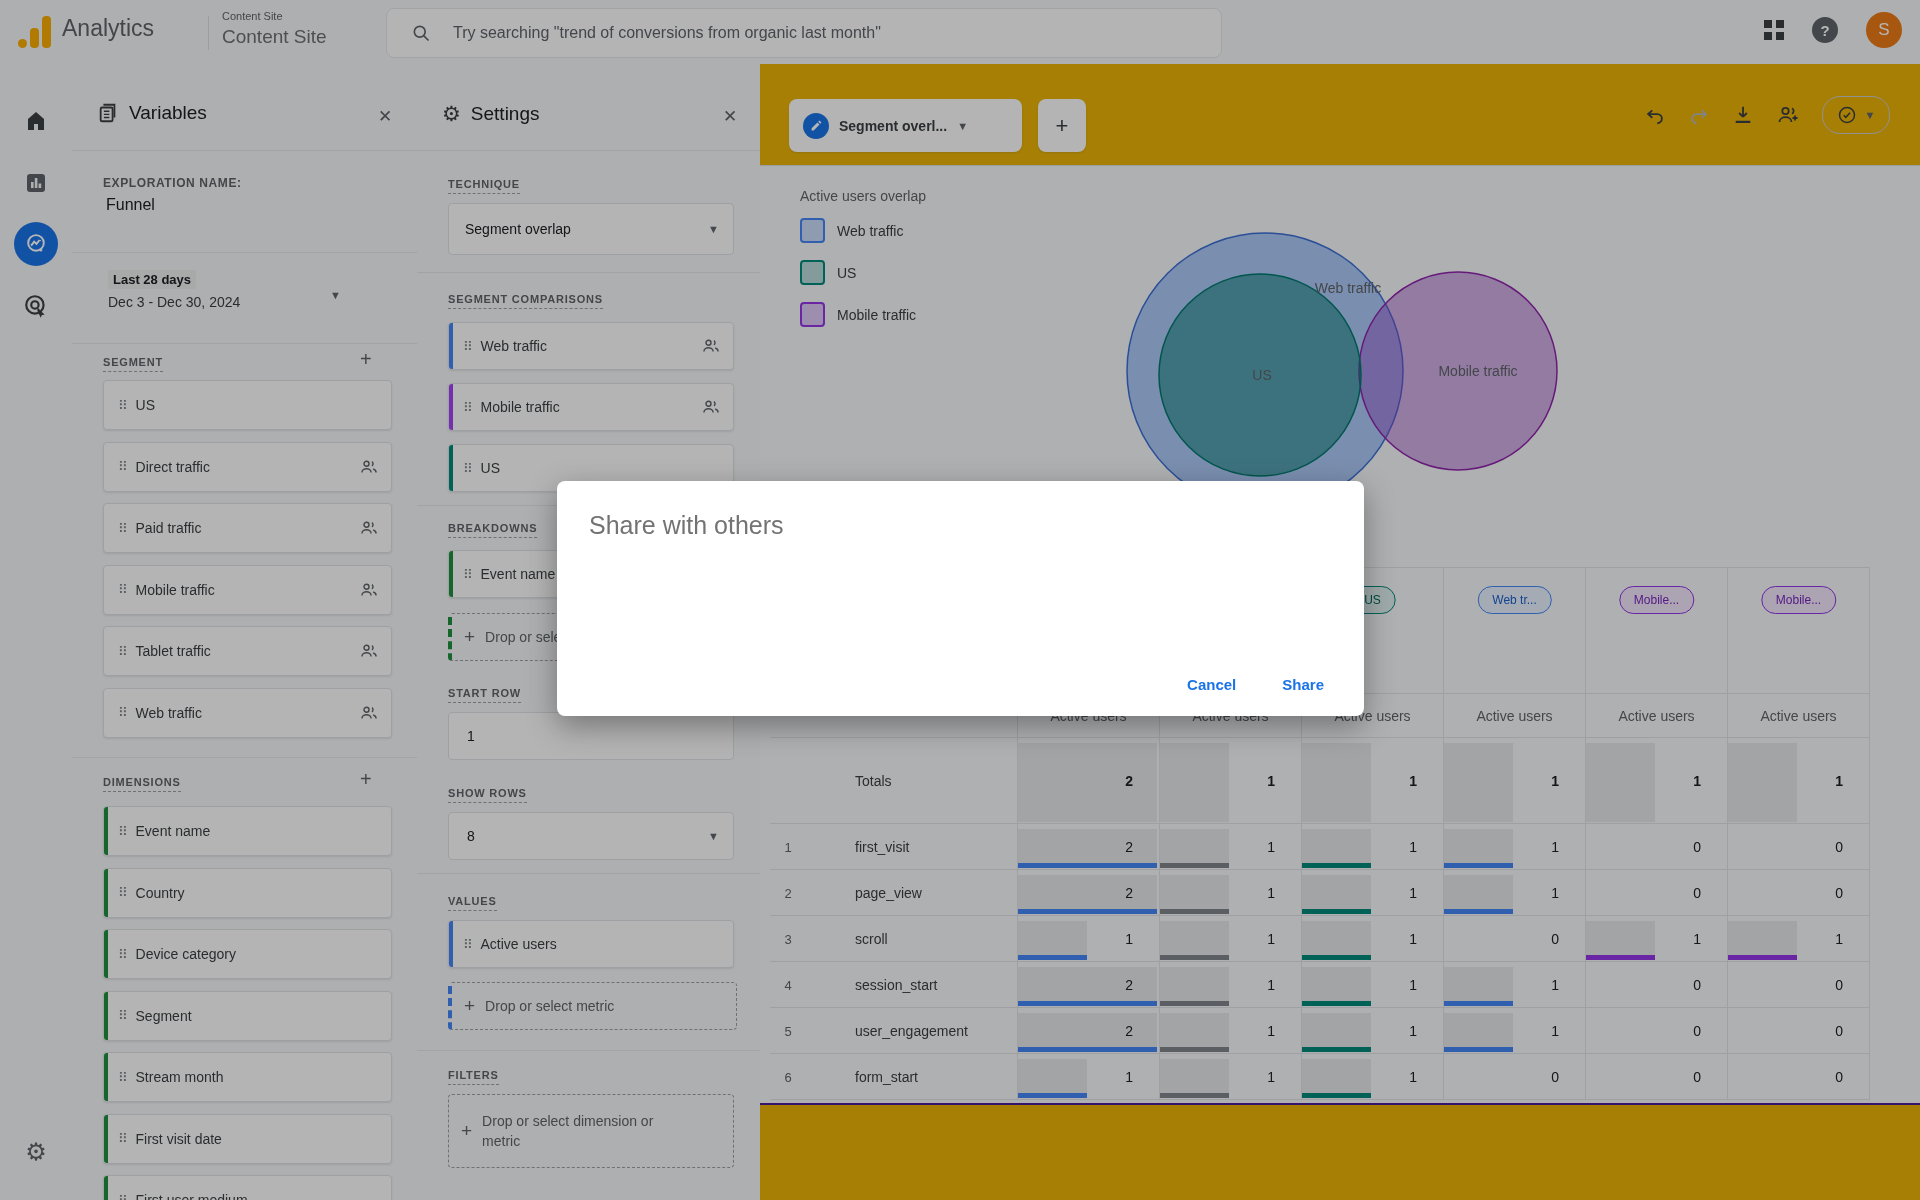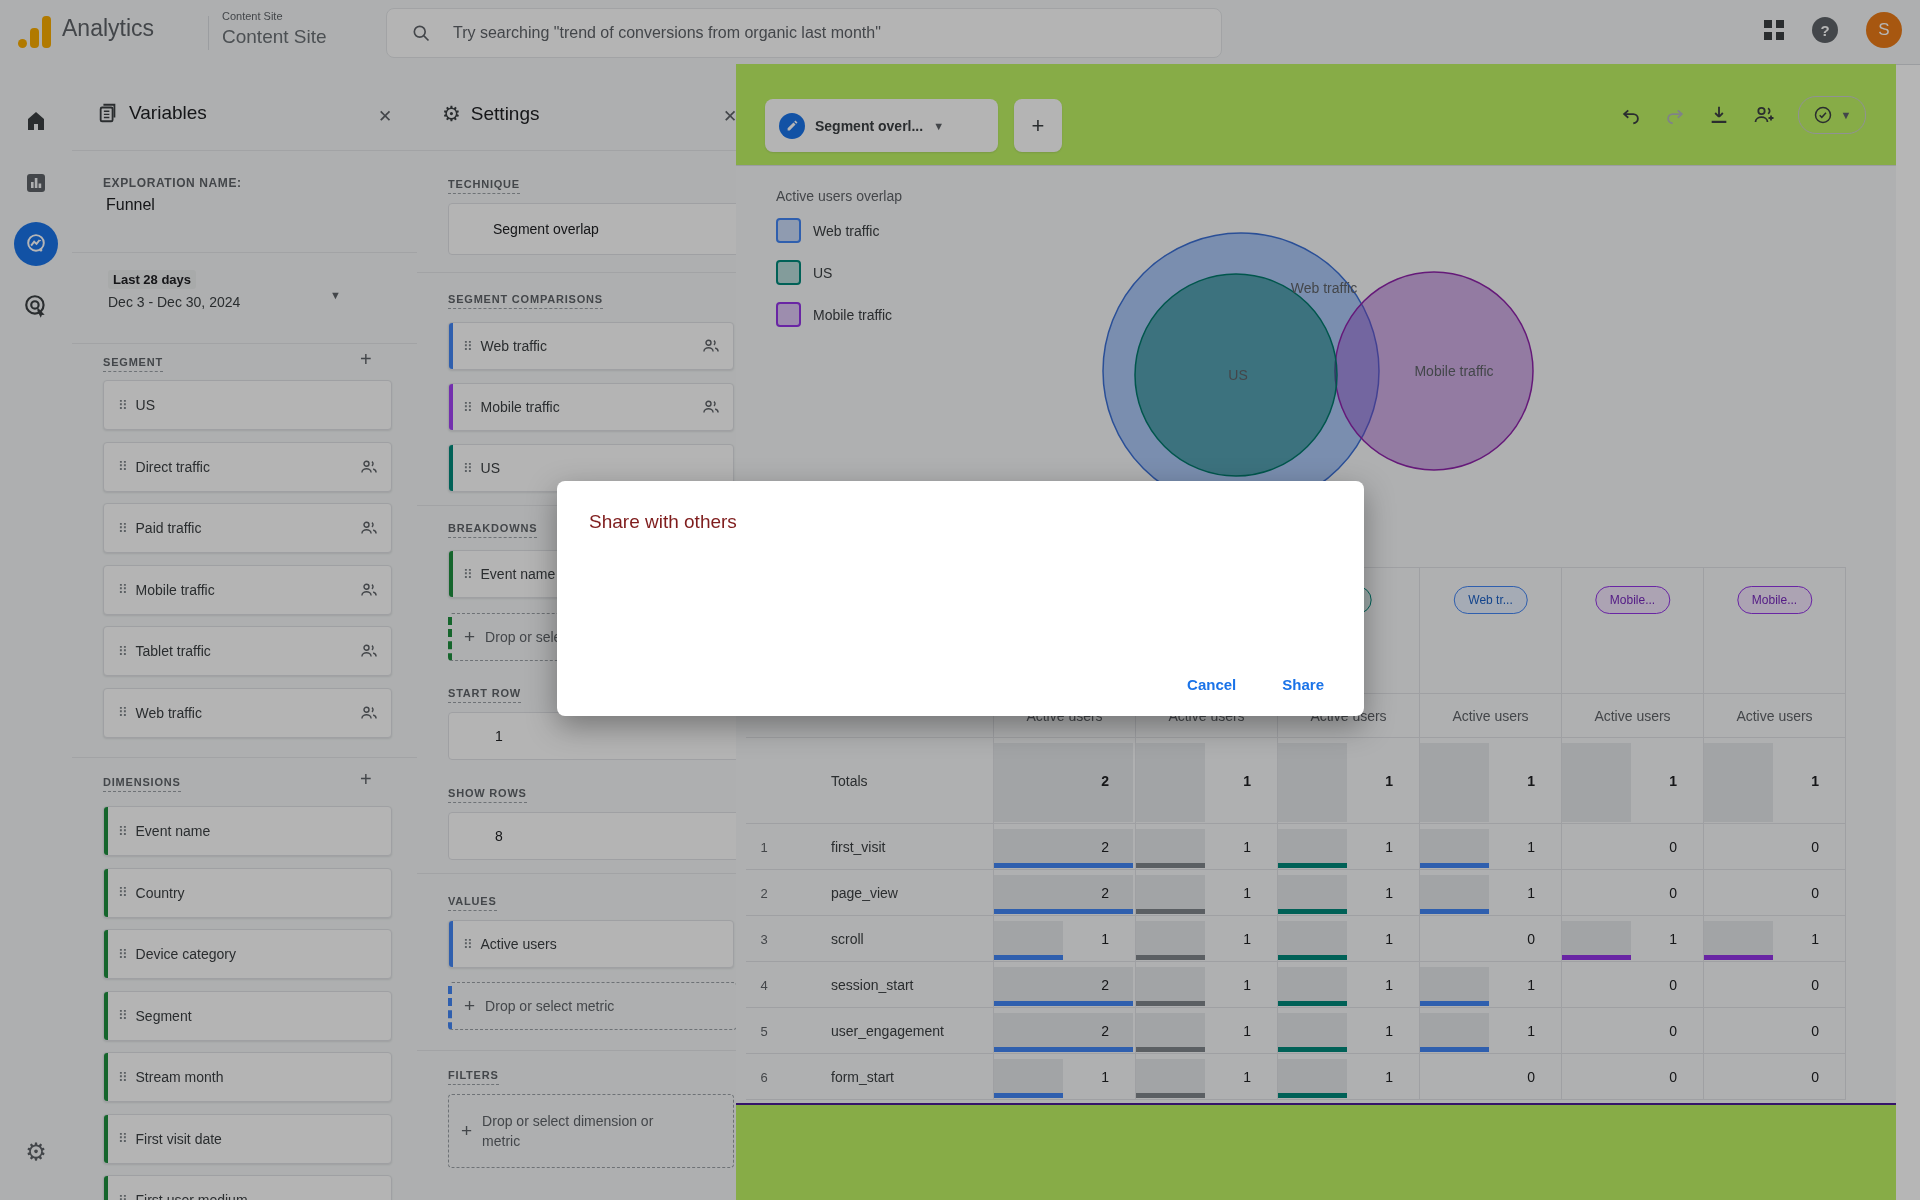--- a/index.html
+++ b/index.html
@@ -37,24 +37,24 @@
   .sectline{position:absolute;left:0;width:100%;height:1px;background:#e3e5e8;}
   .lbl{font-size:11px;font-weight:700;letter-spacing:.8px;color:#5f6368;border-bottom:1px dashed #9aa0a6;padding-bottom:3px;display:inline-block;}
   .plus{font-size:20px;color:#5f6368;line-height:1;}
   .chip{position:absolute;background:#fdfdfd;border:1px solid #dfe1e5;border-radius:4px;box-shadow:0 1px 2px rgba(60,64,67,.12);display:flex;align-items:center;overflow:hidden;}
   .chip .dots{font-size:13px;color:#80868b;margin:0 10px 0 14px;letter-spacing:-2px;}
   .chip .clabel{font-size:14px;color:#3c4043;white-space:nowrap;}
   .chip .people{position:absolute;right:12px;top:50%;transform:translateY(-50%);}
   .cbar{position:absolute;left:0;top:0;bottom:0;width:4px;}
   .dropzone{position:absolute;border:1px dashed #9aa0a6;border-radius:4px;display:flex;align-items:center;color:#5f6368;font-size:14px;}
   .dz-plus{font-size:19px;color:#5f6368;margin:0 10px 0 12px;}
-  .field{position:absolute;background:#fdfdfd;border:1px solid #dfe1e5;border-radius:4px;display:flex;align-items:center;font-size:14px;color:#202124;padding-left:28px;}
+  .field{position:absolute;background:#fdfdfd;border:1px solid #dfe1e5;border-radius:4px;display:flex;align-items:center;font-size:14px;color:#202124;}
   .caret{color:#5f6368;font-size:11px;}
   
-  #canvas{position:absolute;left:736px;top:64px;width:1160px;height:1136px;background:#bef264;}
+  #canvas{position:absolute;left:760px;top:64px;width:1160px;height:1136px;background:#eab308;}
   #viscard{position:absolute;left:0;top:101px;width:1160px;height:937px;background:#f6f7f8;border-top:1px solid #dadce0;border-bottom:2px solid #4c1d95;}
   .tab{position:absolute;left:29px;top:35px;width:233px;height:53px;background:#fdfdfd;border-radius:8px;box-shadow:0 1px 2px rgba(60,64,67,.15);display:flex;align-items:center;}
   .tab .pencil{width:26px;height:26px;border-radius:50%;background:#1a73e8;margin:0 10px 0 14px;display:flex;align-items:center;justify-content:center;}
   .tab .tlabel{font-size:14px;font-weight:700;color:#3c4043;}
   .tab .caret{margin-left:10px;}
   .addtab{position:absolute;left:278px;top:35px;width:48px;height:53px;background:#fdfdfd;border-radius:8px;box-shadow:0 1px 2px rgba(60,64,67,.15);display:flex;align-items:center;justify-content:center;font-size:22px;color:#3c4043;}
   .toolbar{position:absolute;right:30px;top:32px;display:flex;align-items:center;gap:22px;}
   .tb-pill{width:66px;height:36px;border:1px solid #caccd0;border-radius:18px;display:flex;align-items:center;justify-content:center;gap:8px;}
   .vtitle{position:absolute;left:40px;top:22px;font-size:14px;color:#5f6368;}
   .legend{position:absolute;left:40px;top:52px;}
@@ -74,21 +74,21 @@
   .track{position:absolute;left:0;top:5px;bottom:1px;background:#e4e6e9;}
   .bar{position:absolute;left:0;bottom:1px;height:5px;}
   .val{position:absolute;right:26px;top:50%;transform:translateY(-50%);}
   .rowname{position:absolute;left:35px;top:50%;transform:translateY(-50%);color:#3c4043;white-space:nowrap;}
   .rownum{position:absolute;left:0;right:14px;top:50%;transform:translateY(-50%);text-align:center;color:#5f6368;font-size:13px;}
   
   #venn{position:absolute;left:340px;top:25px;}
   
   #dim{position:absolute;left:0;top:0;width:1920px;height:1200px;background:rgba(0,0,0,.285);z-index:90;}
   #modal{position:absolute;left:557px;top:481px;width:807px;height:235px;background:#fff;border-radius:8px;box-shadow:0 10px 30px rgba(0,0,0,.35);z-index:100;}
-  #modal h2{margin:0;position:absolute;left:32px;top:30px;font-size:19px;font-weight:400;color:#7f1d1d;}
+  #modal h2{margin:0;position:absolute;left:32px;top:30px;font-size:25px;font-weight:400;color:#737373;}
   #modal .mbody{position:absolute;left:31px;top:100px;width:740px;font-size:15px;color:#3c4043;}
   #modal .mbody b{color:#202124;}
   .mbtns{position:absolute;right:24px;bottom:14px;display:flex;gap:14px;}
   .mbtn{padding:9px 16px;font-size:15px;font-weight:700;color:#1a73e8;border-radius:4px;background:none;border:none;font-family:inherit;}
   svg{display:block;}
 </style>
 </head>
 <body>
 
 <div id="header">

